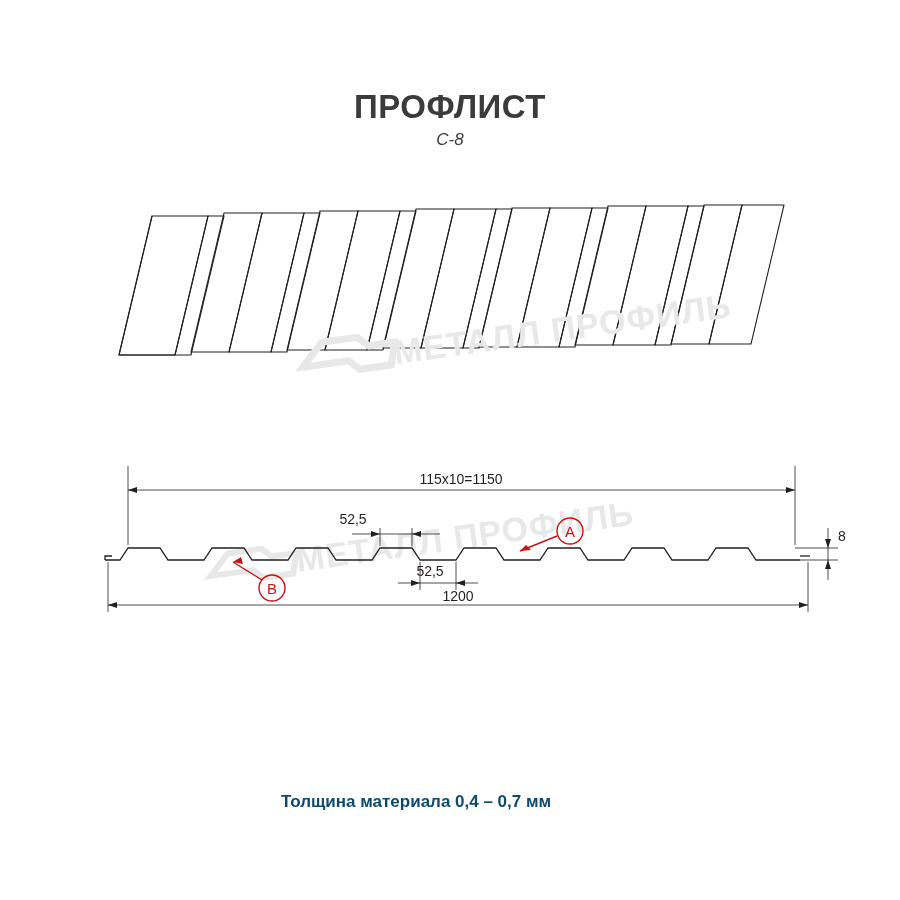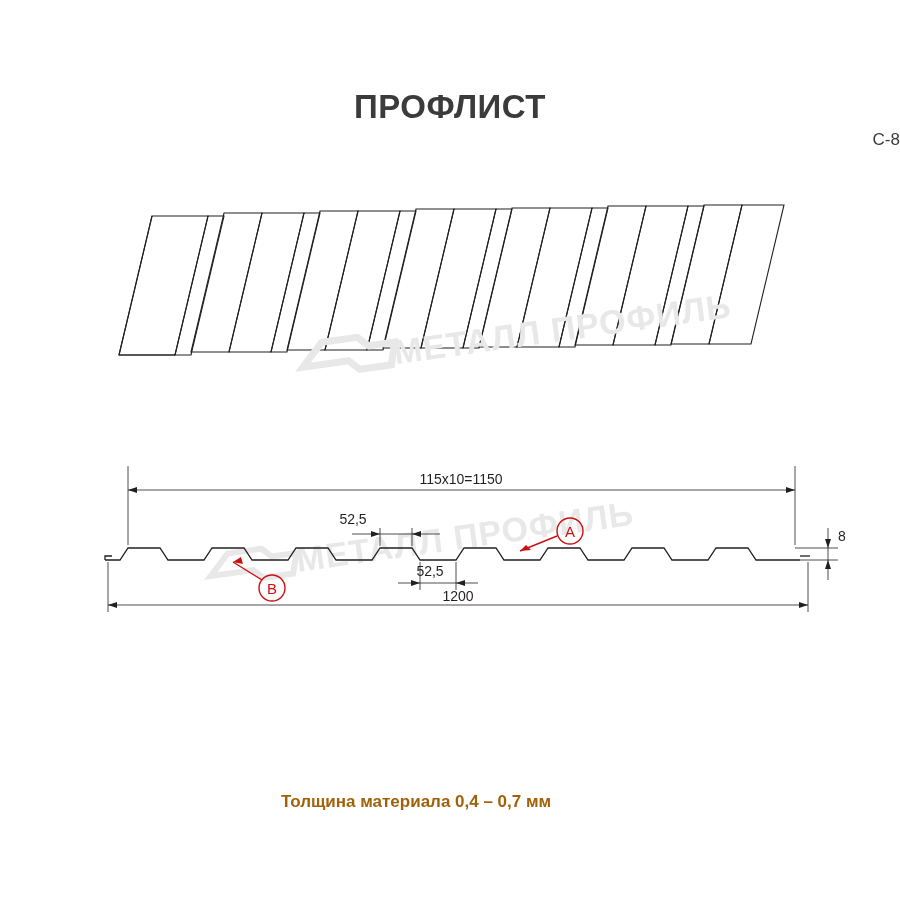--- a/index.html
+++ b/index.html
@@ -27,33 +27,34 @@
     font-weight: bold;
     letter-spacing: 0.5px;
     color: #3b3b3b;
     margin-top: 12px;
   }
   #subtitle {
     position: absolute;
     top: 130px;
     left: 0;
     width: 900px;
-    text-align: right;
+    text-align: center;
     font-size: 17px;
     color: #3b3b3b;
+    font-style: italic;
   }
   #footnote {
     position: absolute;
     top: 792px;
     left: 0;
     width: 832px;
     text-align: center;
     font-size: 17px;
     font-weight: bold;
-    color: #a16207;
+    color: #0c4a6e;
   }
   
   .canvas {
     position: absolute;
     left: 0;
     top: 0;
     width: 900px;
     height: 900px;
   }
   

